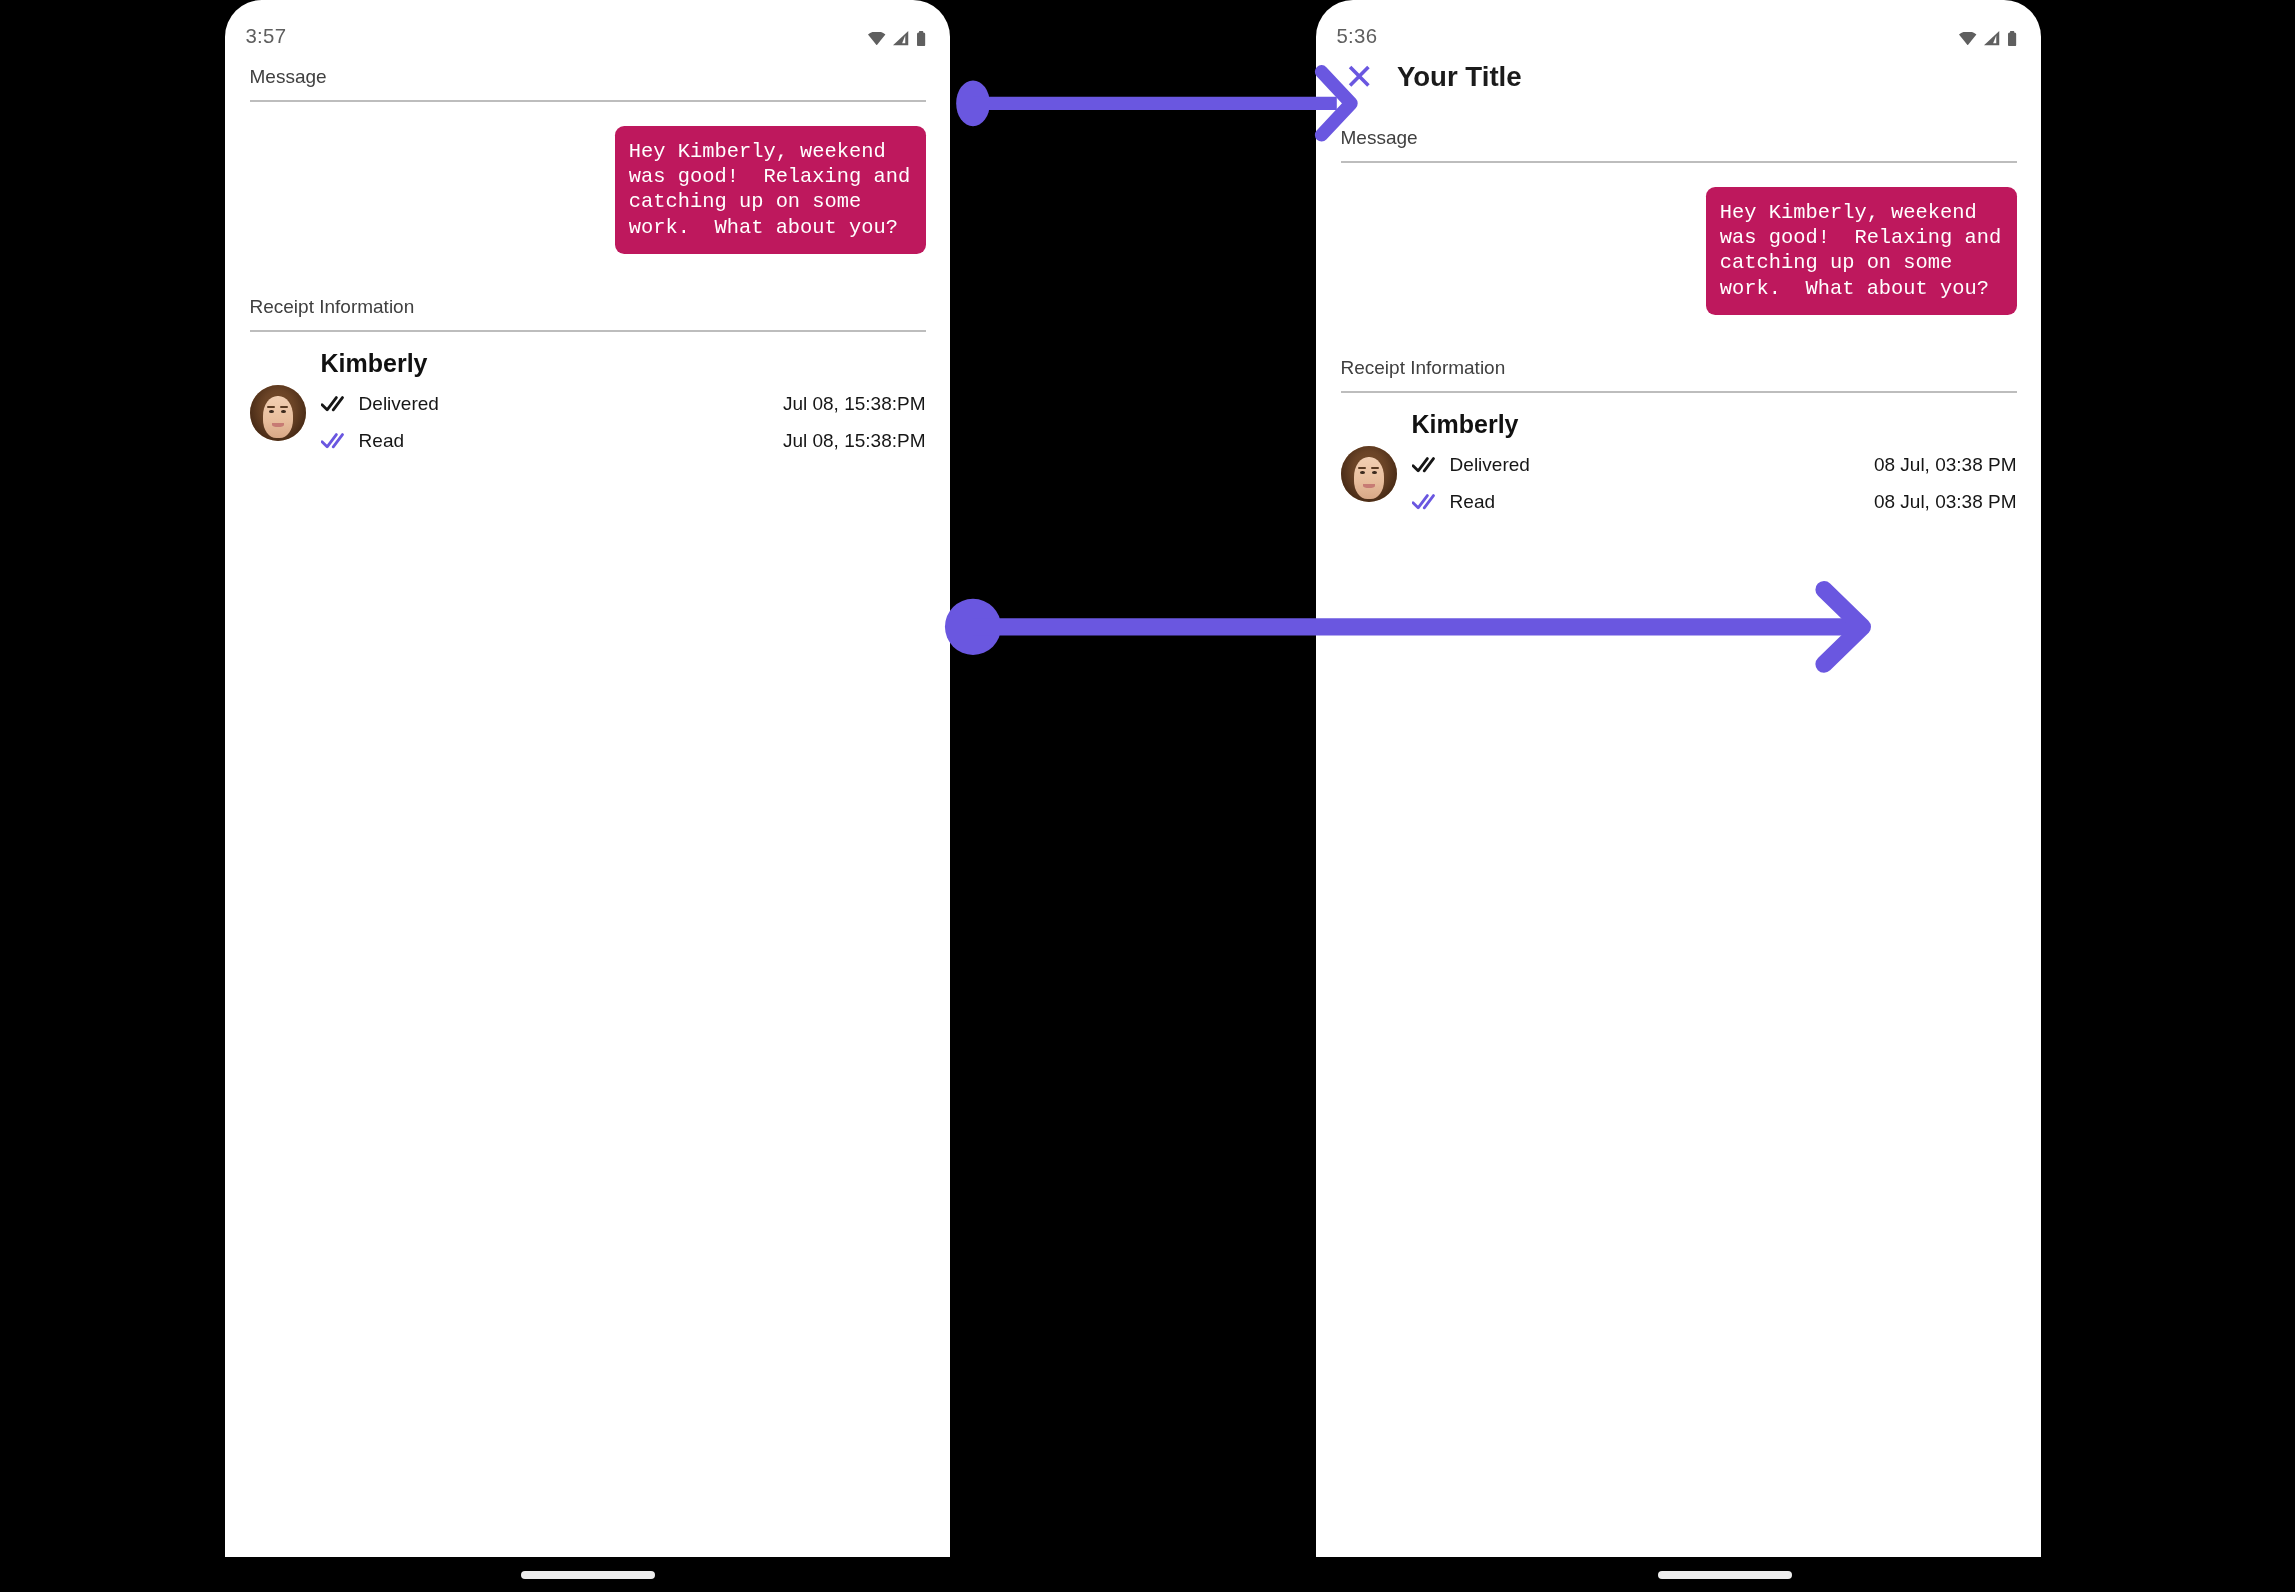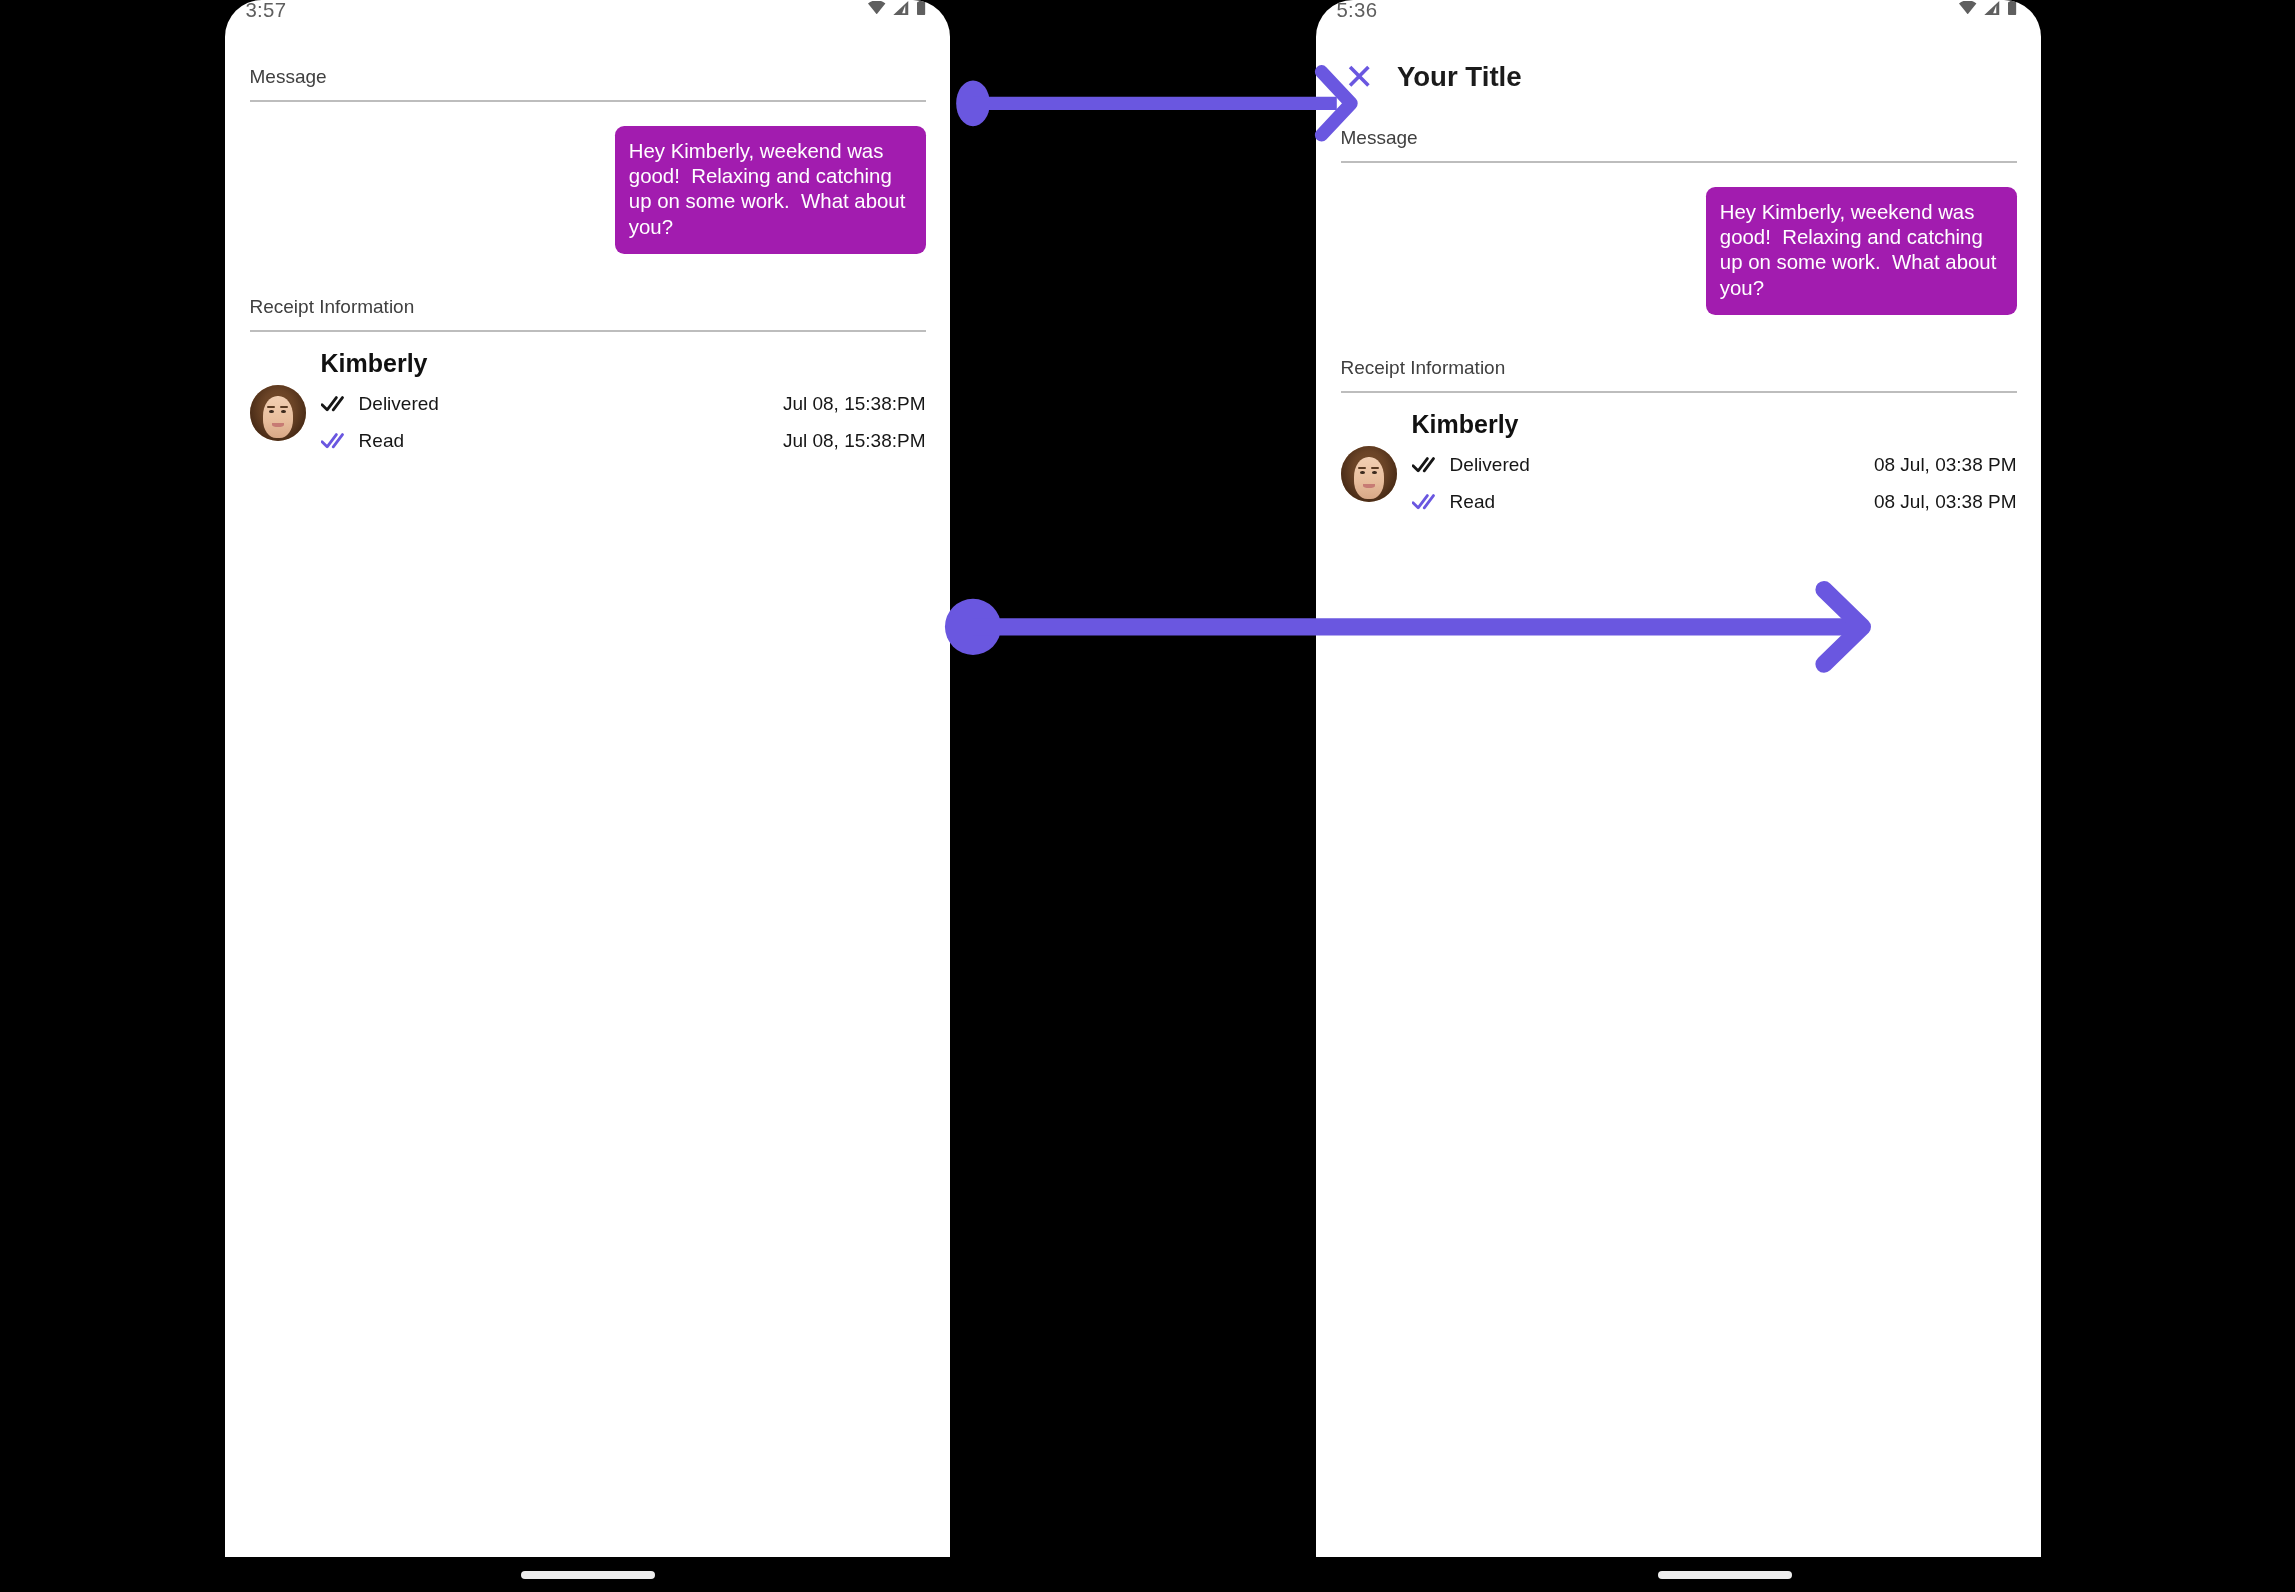--- a/index.html
+++ b/index.html
@@ -26,21 +26,21 @@
     overflow: hidden;
   }
   #phone-left  { left: 225px; }
   #phone-right { left: 1316px; }
 
   
   .status-bar {
     position: relative;
     height: 46px;
     display: flex;
-    align-items: flex-start;
+    align-items: flex-end;
     padding: 0 23.5px 0 20.4px;
   }
   .status-time {
     font-size: 20.4px;
     color: #5f5f5f;
     letter-spacing: 0.3px;
     line-height: 1;
   }
   .status-icons {
     margin-left: auto;
@@ -92,29 +92,30 @@
     width: 100%;
   }
 
   
   .bubble-row {
     display: flex;
     justify-content: flex-end;
     padding: 24.5px 0 21.4px 0;
   }
   .bubble {
-    background: #a21caf;
+    background: #be185d;
     color: #ffffff;
     border-radius: 9.2px;
     padding: 12.2px 14.3px 14.3px 14.3px;
     max-width: 311px;
     font-size: 20.4px;
     line-height: 1.24;
     box-sizing: border-box;
     white-space: pre-wrap;
+    font-family: Liberation Mono, monospace;
   }
 
   
   .receipt-block {
     padding: 19.4px 24.5px 0 24.5px;
     position: relative;
   }
   .receipt-name {
     font-size: 25px;
     font-weight: bold;

